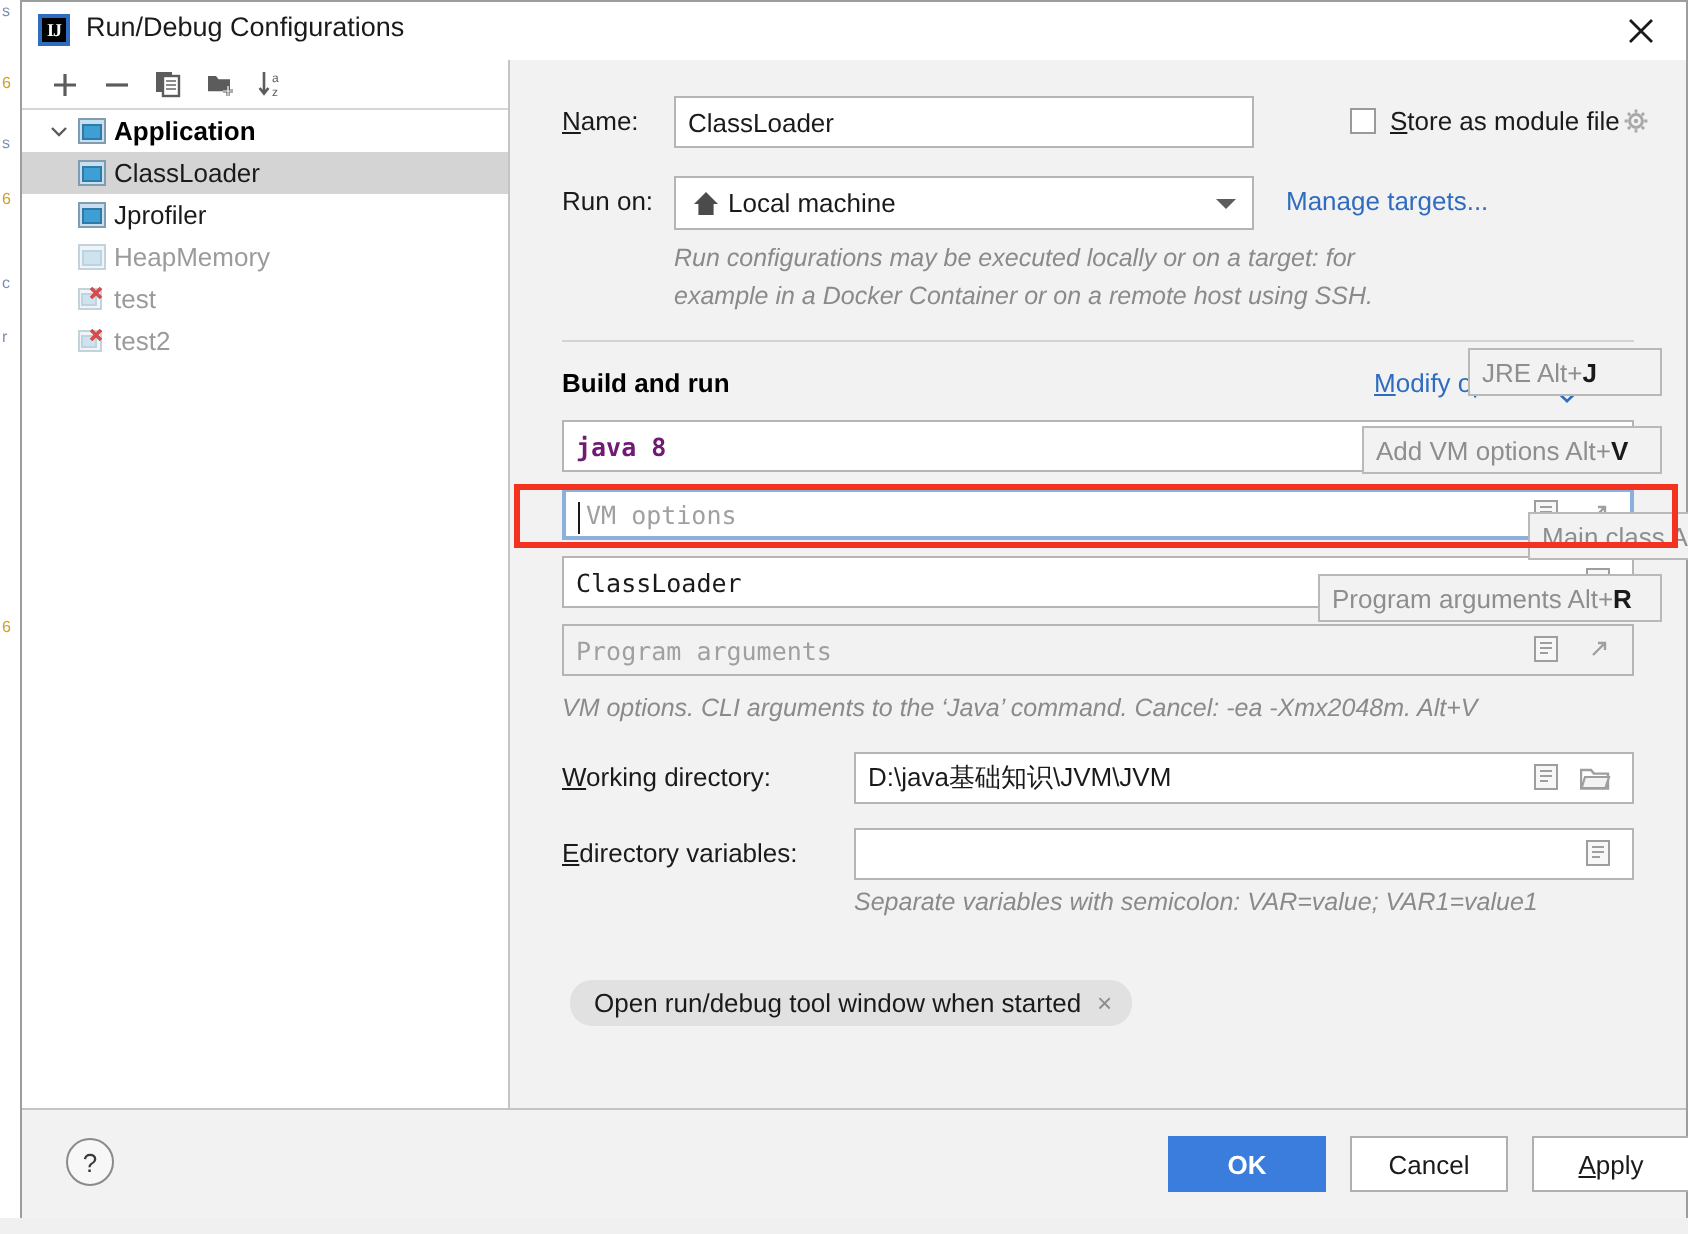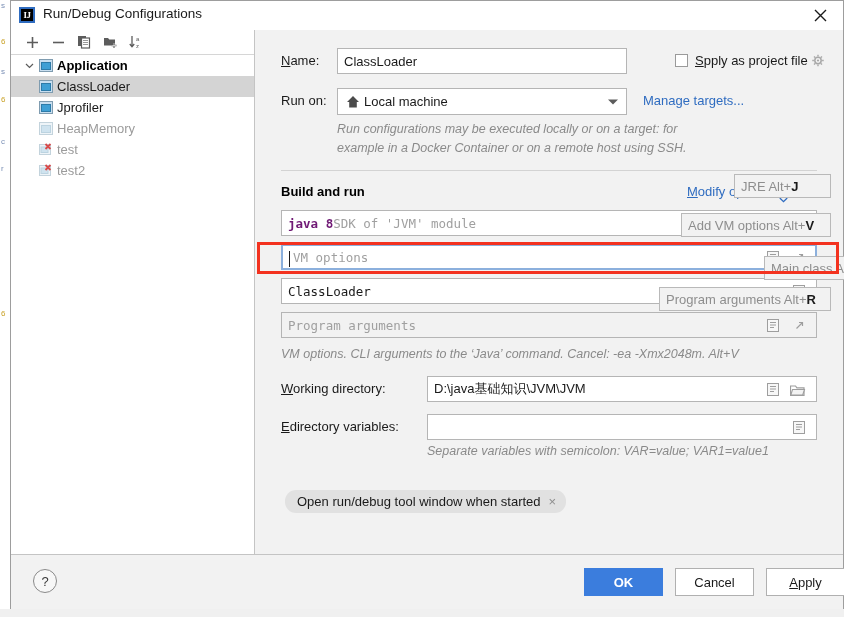--- a/index.html
+++ b/index.html
@@ -513,21 +513,21 @@
 
       <div class="lbl" style="left:26px; top:23px;">
         <u>N</u>ame:
       </div>
       <div class="txtfield" style="left:82px; top:18px; width:290px; height:26px;">
         <span>ClassLoader</span>
       </div>
 
       <div class="checkbox" style="left:420px; top:24px;"></div>
       <div class="lbl" style="left:440px; top:23px;">
-        <u>S</u><span>pply as project file</span>
+        <u>S</u><span>tore as module file</span>
       </div>
       <div class="fieldicon" style="left:556px; top:24px;">
         <svg width="14" height="14" viewBox="0 0 14 14">
           <circle cx="7" cy="6.5" r="3.2" fill="none" stroke="#a8a8a8" stroke-width="1.5"></circle>
           <circle cx="7" cy="6.5" r="1.1" fill="#a8a8a8"></circle>
           <path d="M7 0.8 v1.6 M7 10.6 v1.6 M1.3 6.5 h1.6 M11.1 6.5 h1.6 M3 2.5 l1.1 1.1 M9.9 9.4 l1.1 1.1 M11 2.5 l-1.1 1.1 M4.1 9.4 l-1.1 1.1" stroke="#a8a8a8" stroke-width="1.4"></path>
         </svg>
       </div>
 
       <div class="lbl" style="left:26px; top:63px;">
@@ -557,21 +557,20 @@
       <div class="fieldicon" style="left:524px; top:160px;">
         <svg width="9" height="8" viewBox="0 0 9 8">
           <path d="M0.8 2 L4.5 5.6 L8.2 2" stroke="#2f6cc0" stroke-width="1.3" fill="none"></path>
         </svg>
       </div>
       <div class="hinttext" style="left:540px; top:154px; color:#8e8e8e;">Alt+M</div>
 
       <div class="combo mono" style="left:26px; top:180px; width:536px; height:26px;
            font-family:'DejaVu Sans Mono', monospace; font-size:12.5px; padding-left:6px;">
         <span style="color:#701a75; font-weight:bold;">java 8</span>
-        <span style="color:#a0a0a0;"> SDK of 'JVM' module</span>
         <span class="combo-arrow"></span>
       </div>
 
       <div class="focusfield" style="left:26px; top:214px; width:536px; height:26px;">
         <span class="caret"></span>
         <span class="ph" style="margin-left:4px;">VM options</span>
       </div>
       <div class="fieldicon" style="left:512px; top:220px;">
         <svg width="12" height="13" viewBox="0 0 12 13">
           <rect x="0.5" y="0.5" width="11" height="12" fill="#f7f7f7" stroke="#9e9e9e"></rect>

